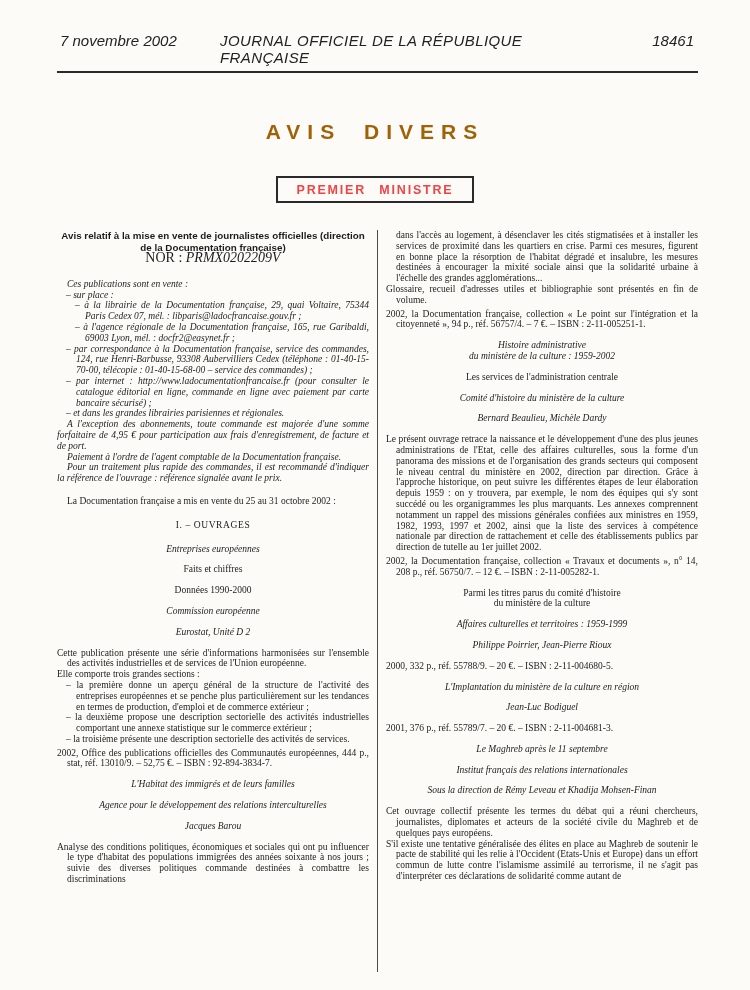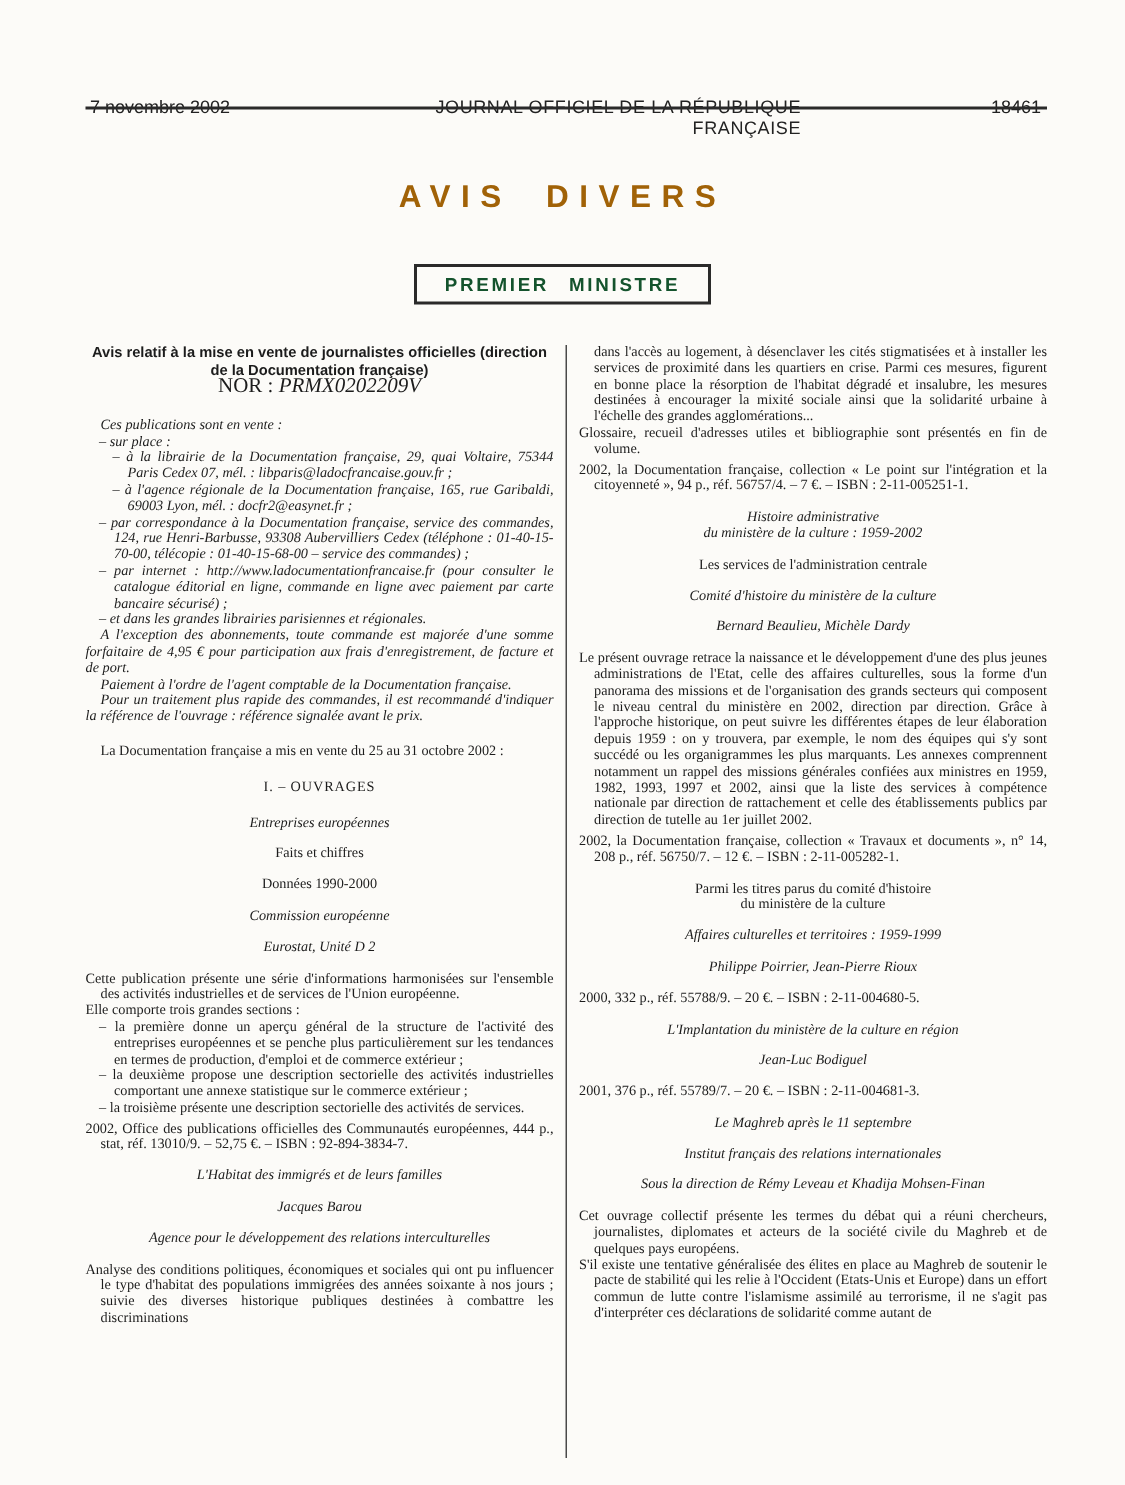--- a/index.html
+++ b/index.html
@@ -4,42 +4,42 @@
 <style>
   html,body { margin:0; padding:0; }
   body { background:#e9e9e9; }
   .page {
     position:relative; width:750px; height:990px; margin:0 auto;
     background:#fcfbf8; color:#1c1c1c; overflow:hidden;
     font-family:"Liberation Serif", serif;
   }
   
   .jo-header {
-    position:absolute; top:64px; left:60px; right:56px;
+    position:absolute; top:32px; left:60px; right:56px;
     display:flex; align-items:baseline;
-    font-family:"Liberation Sans", sans-serif; font-size:12px; color:#222;
+    font-family:"Liberation Sans", sans-serif; font-size:15px; color:#222;font-style:italic;
   }
   .jo-date  { width:160px; text-align:left; }
-  .jo-title { flex:1; text-align:right; letter-spacing:0.4px; }
+  .jo-title { flex:1; text-align:left; letter-spacing:0.4px; }
   .jo-page  { width:160px; text-align:right; }
   .header-rule {
     position:absolute; top:71px; left:57px; width:641px; height:0;
     border-top:2px solid #2a2a2a;
   }
   
   .avis-title {
     position:absolute; top:120px; left:0; right:0; text-align:center;
     font-family:"Liberation Sans", sans-serif; font-weight:bold;
     font-size:21px; letter-spacing:7px; word-spacing:10px; color:#a16207;
   }
   .ministry-wrap { position:absolute; top:176px; left:0; right:0; text-align:center; }
   .ministry-box {
     display:inline-block; border:2px solid #2a2a2a; padding:5px 19px 4px;
     font-family:"Liberation Sans", sans-serif; font-weight:bold;
-    font-size:12.5px; letter-spacing:1.8px; word-spacing:8px; color:#14532d;
+    font-size:12.5px; letter-spacing:1.8px; word-spacing:8px; color:#ef4444;
   }
   
   .columns {
     position:absolute; top:230px; left:57px; width:641px; bottom:18px;
     display:flex;
   }
   .col { width:312px; font-size:9.5px; line-height:10.8px; text-align:justify; }
   .col-divider { width:1px; background:#4a4a4a; margin:0 8px; }
   
   .col p { margin:0; }
@@ -103,23 +103,23 @@
       <p class="center">Données 1990-2000</p>
       <p class="center it">Commission européenne</p>
       <p class="center it">Eurostat, Unité D 2</p>
       <p class="hang">Cette publication présente une série d'informations harmonisées sur l'ensemble des activités industrielles et de services de l'Union européenne.</p>
       <p class="hang">Elle comporte trois grandes sections :</p>
       <p class="li1">– la première donne un aperçu général de la structure de l'activité des entreprises européennes et se penche plus particulièrement sur les tendances en termes de production, d'emploi et de commerce extérieur ;</p>
       <p class="li1">– la deuxième propose une description sectorielle des activités industrielles comportant une annexe statistique sur le commerce extérieur ;</p>
       <p class="li1">– la troisième présente une description sectorielle des activités de services.</p>
       <p class="hang ref">2002, Office des publications officielles des Communautés européennes, 444 p., stat, réf. 13010/9. – 52,75 €. – ISBN : 92-894-3834-7.</p>
       <p class="center bi">L'Habitat des immigrés et de leurs familles</p>
+      <p class="center it">Agence pour le développement des relations interculturelles</p>
       <p class="center it">Jacques Barou</p>
-      <p class="center it">Agence pour le développement des relations interculturelles</p>
-      <p class="hang">Analyse des conditions politiques, économiques et sociales qui ont pu influencer le type d'habitat des populations immigrées des années soixante à nos jours ; suivie des diverses historique publiques destinées à combattre les discriminations</p>
+      <p class="hang">Analyse des conditions politiques, économiques et sociales qui ont pu influencer le type d'habitat des populations immigrées des années soixante à nos jours ; suivie des diverses politiques commande destinées à combattre les discriminations</p>
     </div>
 
     <div class="col-divider"></div>
 
     <div class="col">
       <p class="cont">dans l'accès au logement, à désenclaver les cités stigmatisées et à installer les services de proximité dans les quartiers en crise. Parmi ces mesures, figurent en bonne place la résorption de l'habitat dégradé et insalubre, les mesures destinées à encourager la mixité sociale ainsi que la solidarité urbaine à l'échelle des grandes agglomérations...</p>
       <p class="hang">Glossaire, recueil d'adresses utiles et bibliographie sont présentés en fin de volume.</p>
       <p class="hang ref">2002, la Documentation française, collection « Le point sur l'intégration et la citoyenneté », 94 p., réf. 56757/4. – 7 €. – ISBN : 2-11-005251-1.</p>
       <p class="center bi pre">Histoire administrative
 du ministère de la culture : 1959-2002</p>

